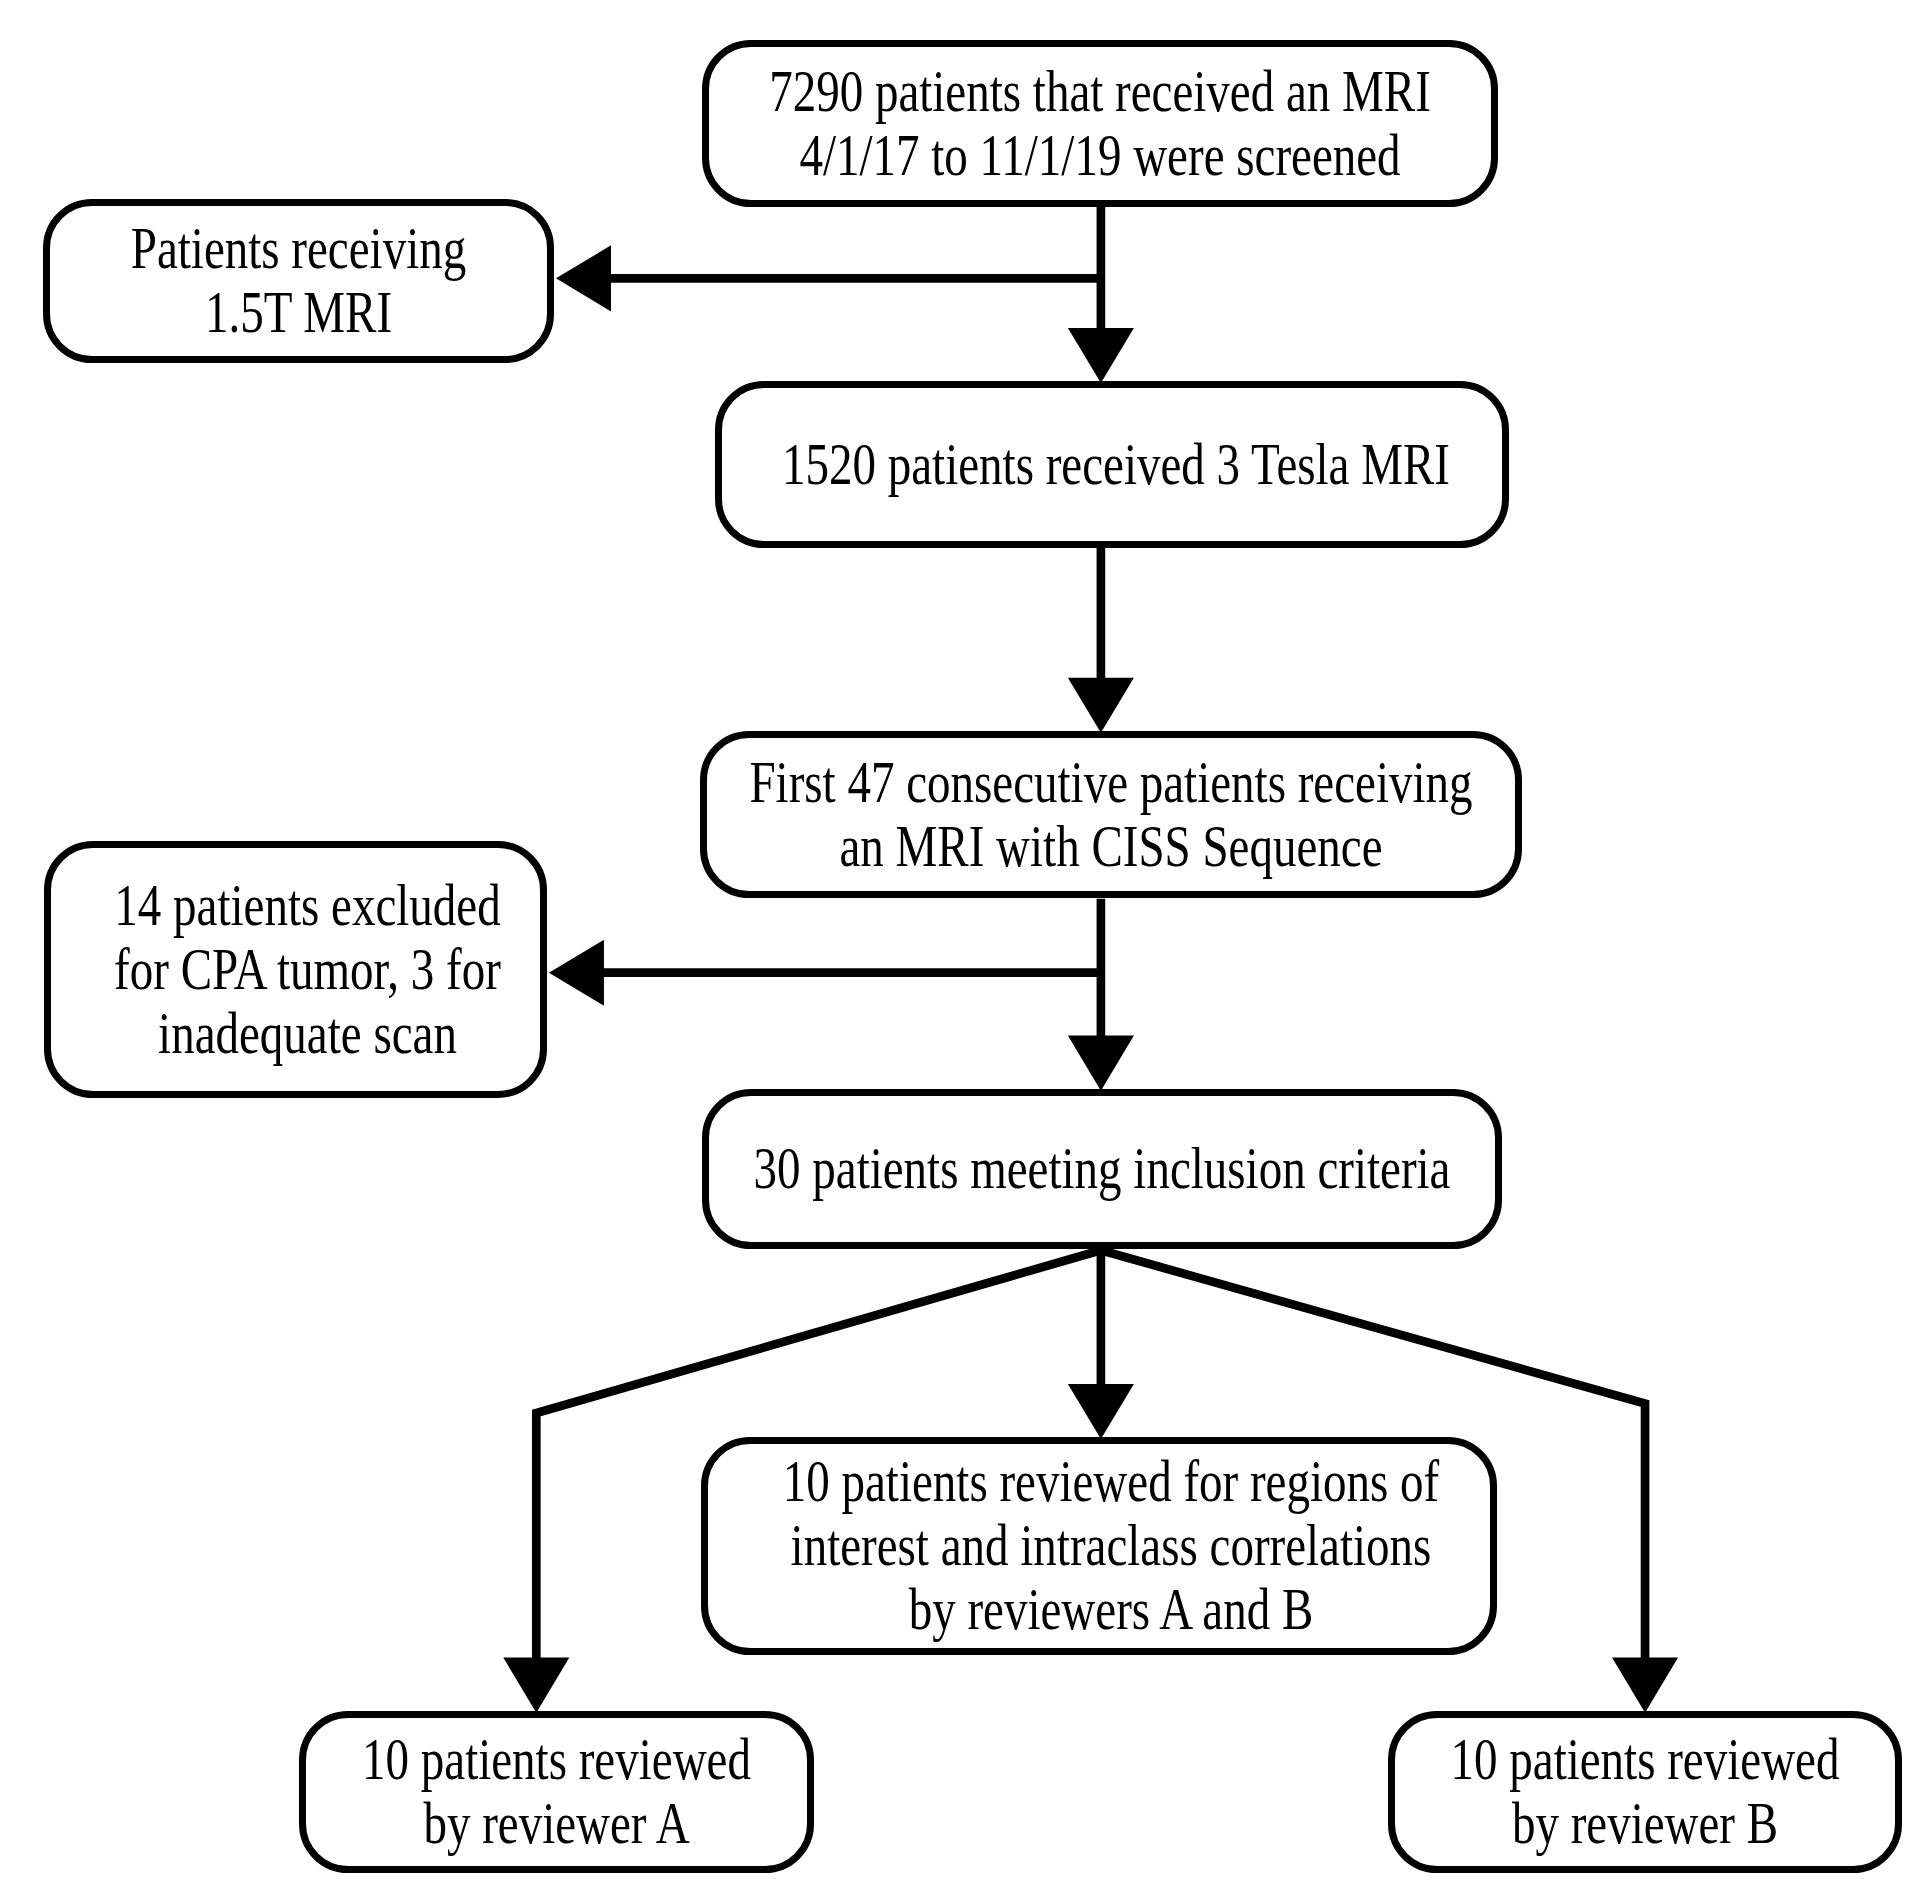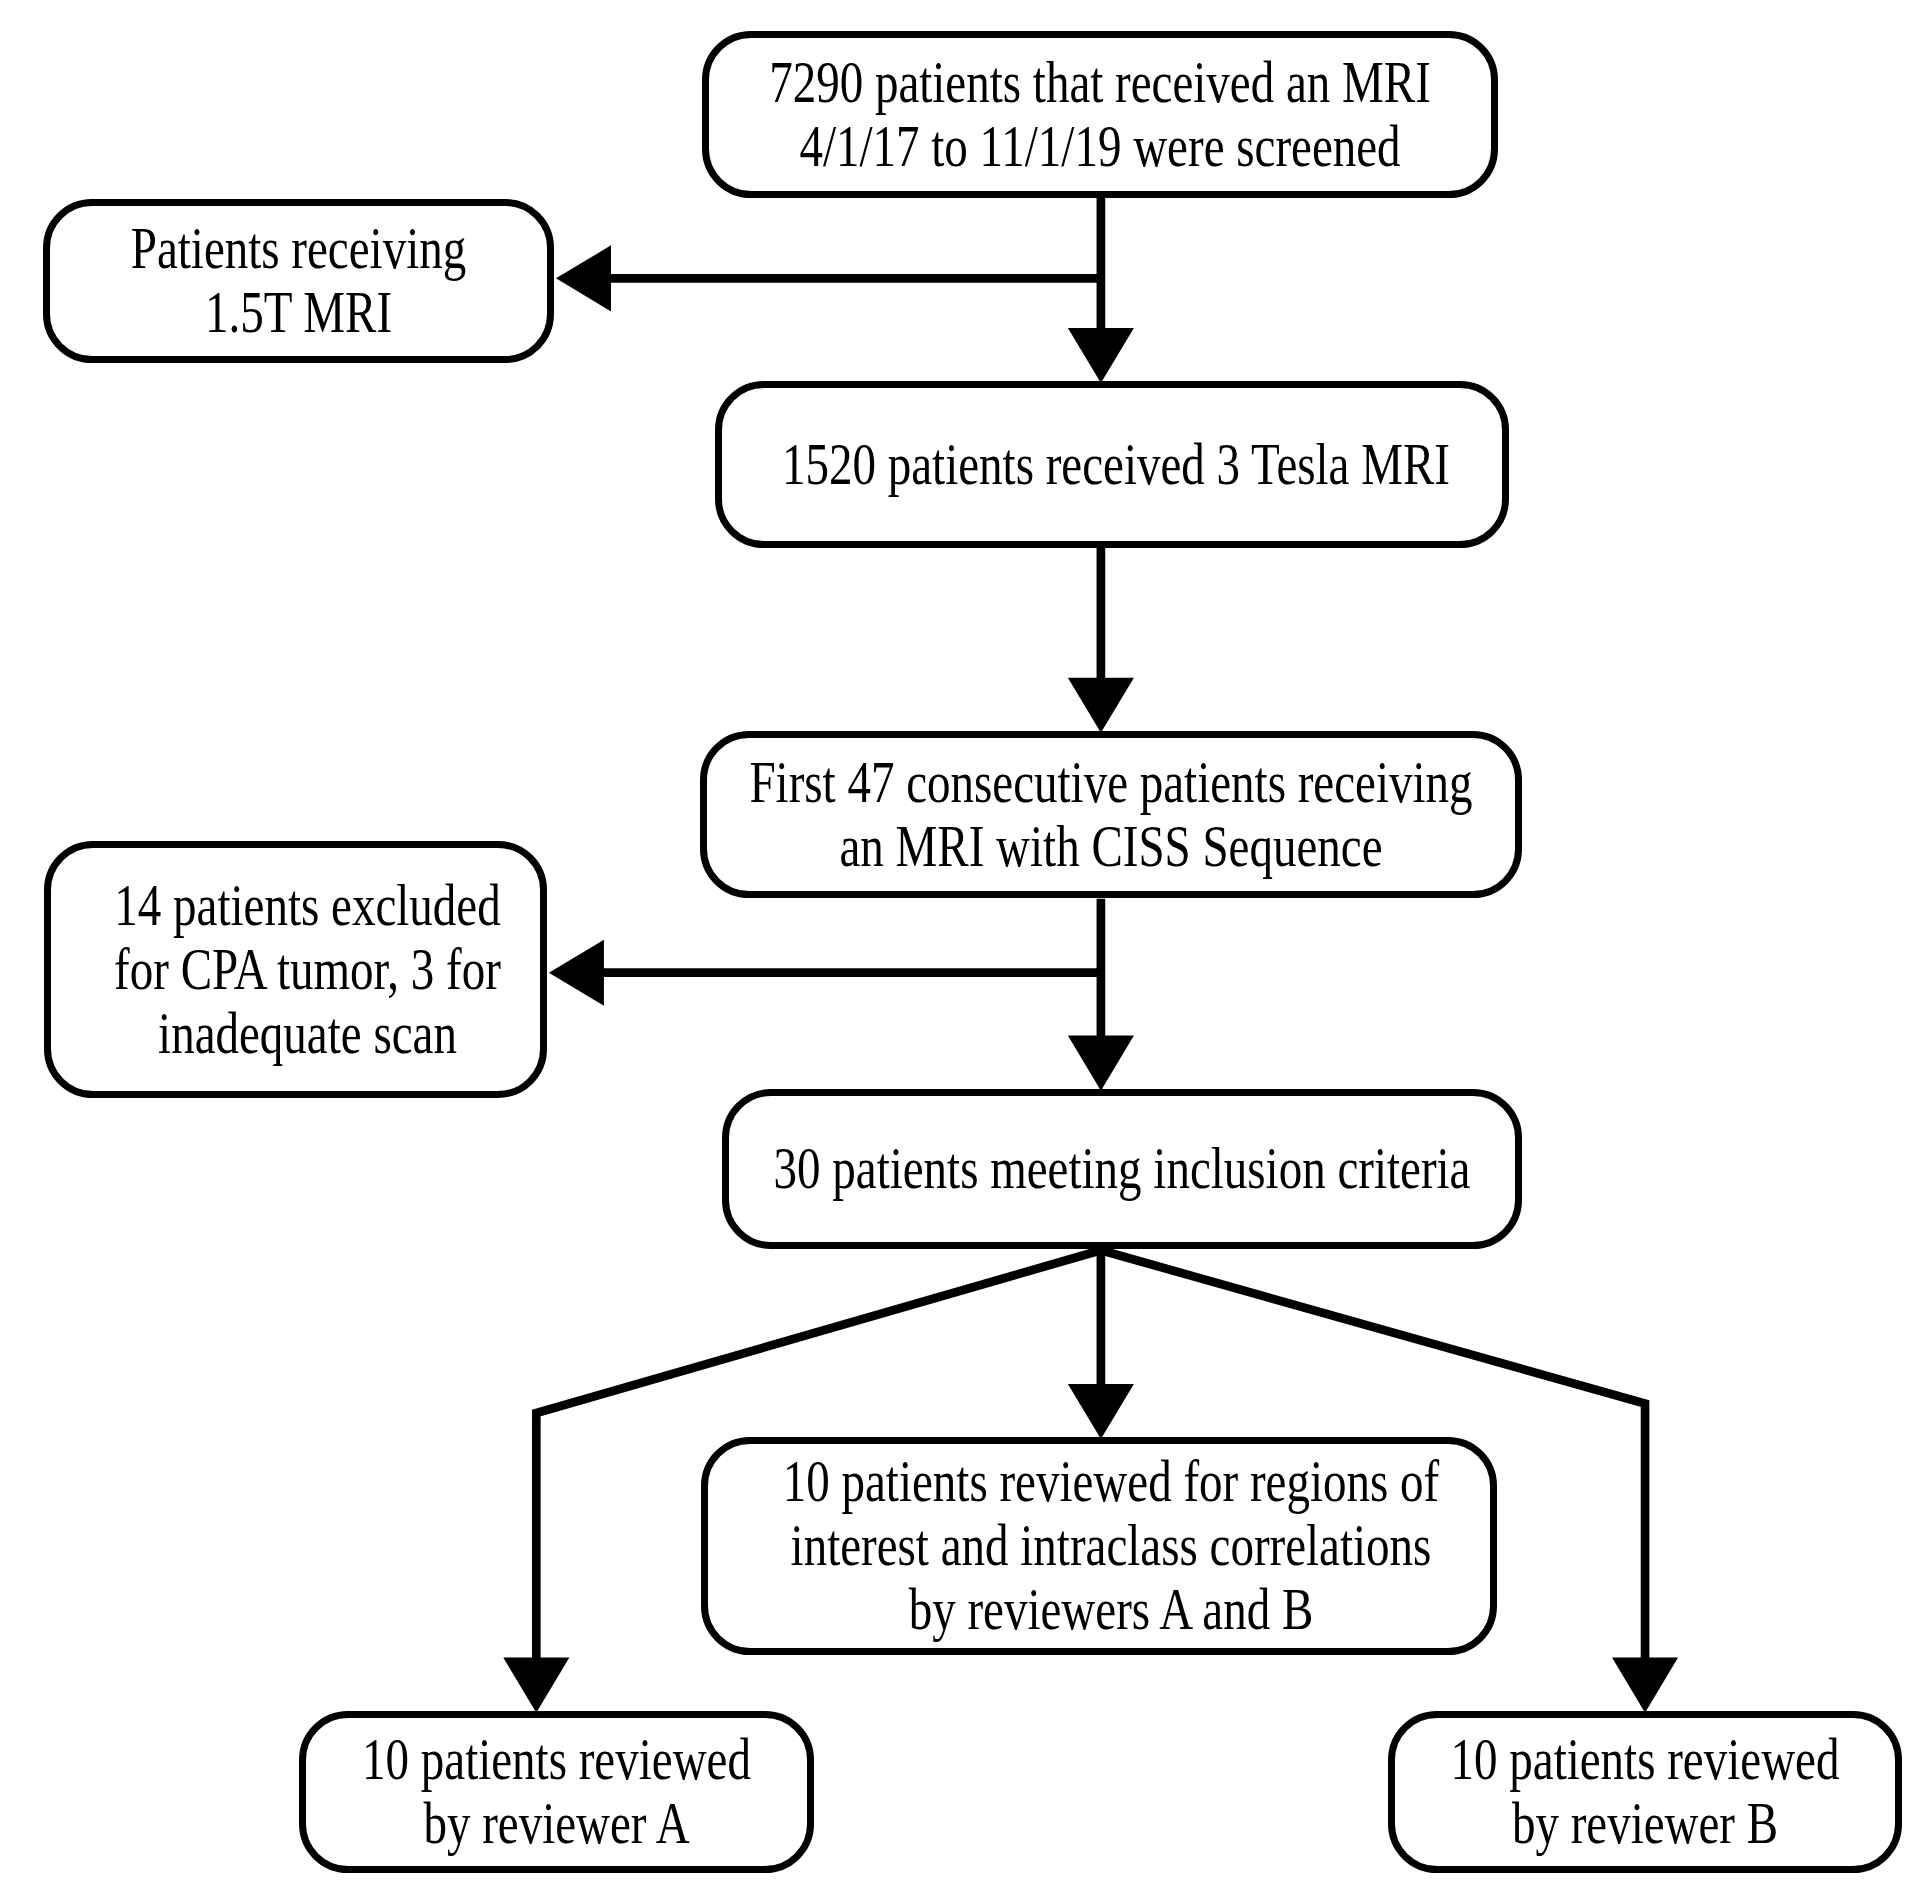--- a/index.html
+++ b/index.html
@@ -65,21 +65,21 @@
       <polygon points="777,312 777,396 707,354"></polygon>
       <polygon points="1358,862 1442,862 1400,932"></polygon>
       <polygon points="1358,1317 1442,1317 1400,1387"></polygon>
       <polygon points="768,1195 768,1279 698,1237"></polygon>
       <polygon points="1358,1760 1442,1760 1400,1830"></polygon>
       <polygon points="640,2108 724,2108 682,2178"></polygon>
       <polygon points="2050,2108 2134,2108 2092,2178"></polygon>
     </g>
   </svg>
 
-  <div class="node" style="left:702px; top:31px; width:796px; height:167px;">
+  <div class="node" style="left:702px; top:40px; width:796px; height:167px;">
     <span class="node-text">7290 patients that received an MRI
 4/1/17 to 11/1/19 were screened</span>
   </div>
 
   <div class="node" style="left:43px; top:199px; width:511px; height:164px;">
     <span class="node-text">Patients receiving
 1.5T MRI</span>
   </div>
 
   <div class="node" style="left:715px; top:381px; width:794px; height:167px;padding-left:8px;">
@@ -90,21 +90,21 @@
     <span class="node-text">First 47 consecutive patients receiving
 an MRI with CISS Sequence</span>
   </div>
 
   <div class="node" style="left:44px; top:841px; width:503px; height:257px;padding-left:24px;">
     <span class="node-text">14 patients excluded
 for CPA tumor, 3 for
 inadequate scan</span>
   </div>
 
-  <div class="node" style="left:722px; top:1089px; width:800px; height:160px;">
+  <div class="node" style="left:702px; top:1089px; width:800px; height:160px;">
     <span class="node-text">30 patients meeting inclusion criteria</span>
   </div>
 
   <div class="node" style="left:701px; top:1437px; width:796px; height:218px;padding-left:24px;">
     <span class="node-text">10 patients reviewed for regions of
 interest and intraclass correlations
 by reviewers A and B</span>
   </div>
 
   <div class="node" style="left:299px; top:1711px; width:515px; height:162px;">

